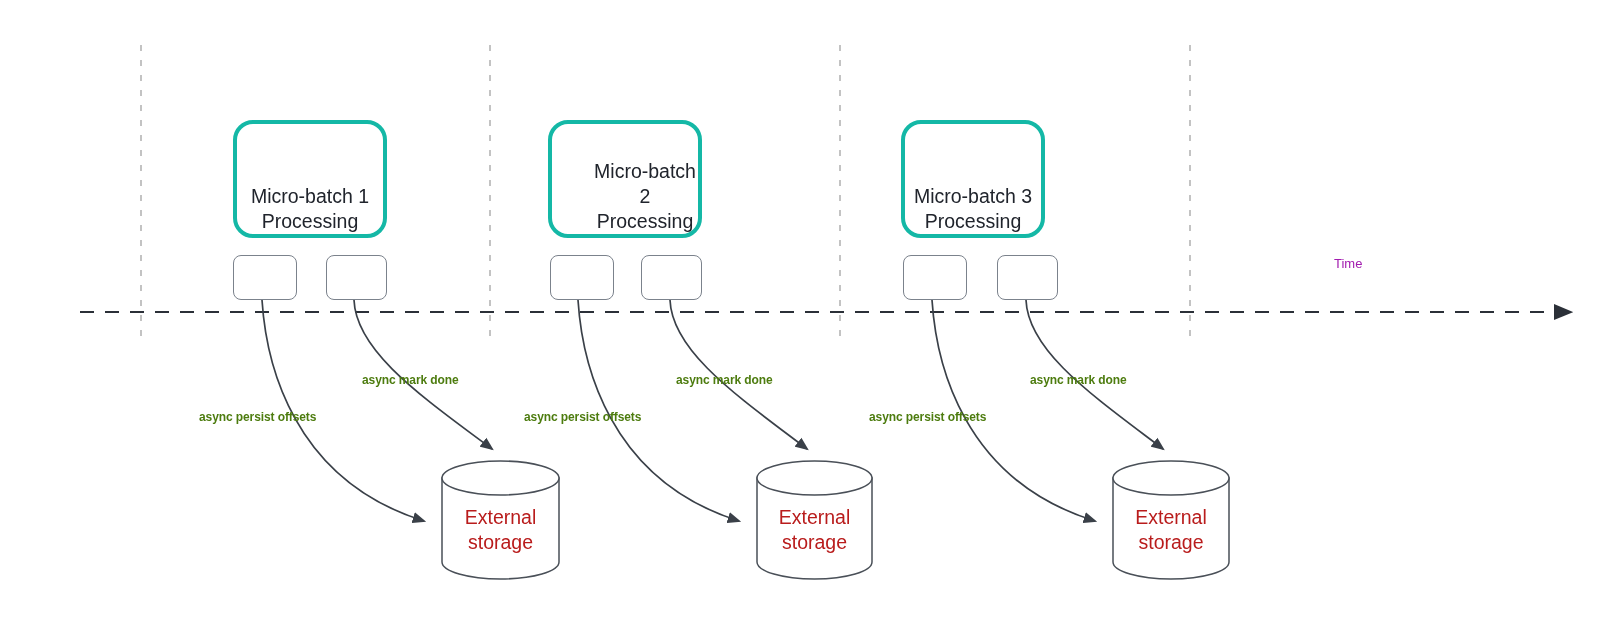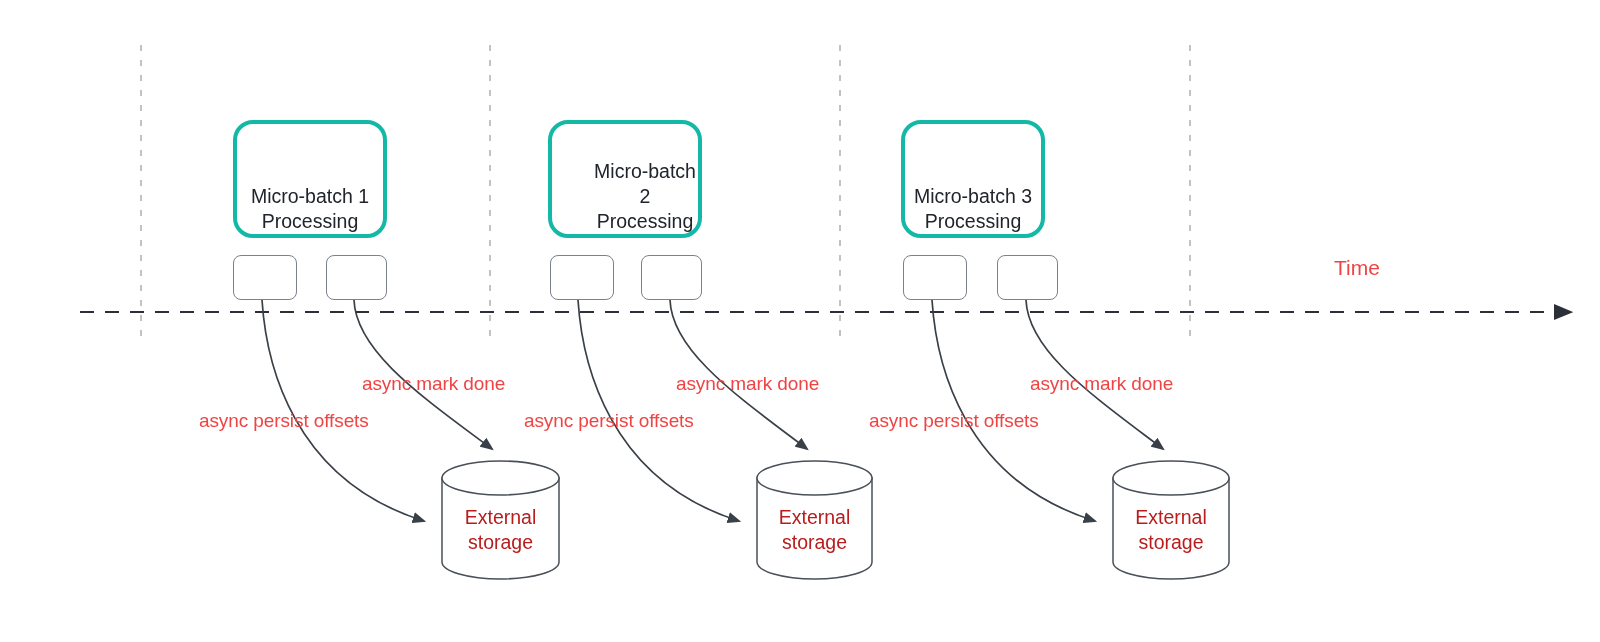--- a/index.html
+++ b/index.html
@@ -4,23 +4,23 @@
 <style>
   html,body{margin:0;padding:0;background:#ffffff;}
   body{width:1600px;height:642px;position:relative;overflow:hidden;
        font-family:"Liberation Sans","DejaVu Sans",sans-serif;color:#20242c;}
   #canvas{position:absolute;inset:0;width:1600px;height:642px;}
   .node-box{position:absolute;border:4px solid #14b8a6;border-radius:20px;background:#ffffff;
             display:flex;align-items:flex-end;justify-content:center;text-align:center;
             font-size:19.5px;line-height:25px;color:#20242c;box-sizing:border-box;}
   .tick-box{position:absolute;border:1px solid #7b828c;border-radius:8px;background:#ffffff;box-sizing:border-box;}
   .db-label{position:absolute;text-align:center;font-size:19.5px;line-height:25px;color:#b91c1c;}
-  .edge-label{position:absolute;font-weight:normal;font-size:19px;color:#ef4444;white-space:nowrap;
+  .edge-label{position:absolute;font-weight:bold;font-size:12px;color:#4d7c0f;white-space:nowrap;
               letter-spacing:-0.1px;}
-  .time-label{position:absolute;font-size:21px;color:#ef4444;text-align:center;}
+  .time-label{position:absolute;font-size:13px;color:#a21caf;text-align:center;}
 </style>
 </head>
 <body>
 
 <svg id="canvas" viewBox="0 0 1600 642" xmlns="http://www.w3.org/2000/svg">
   <defs>
     <marker id="arrowFilled" viewBox="0 0 12 10" refX="10" refY="5" markerWidth="9" markerHeight="8" orient="auto-start-reverse">
       <path d="M 0 0 L 12 5 L 0 10 z" fill="#2b3038"></path>
     </marker>
     <marker id="arrowCurve" viewBox="0 0 12 10" refX="10" refY="5" markerWidth="8" markerHeight="7" orient="auto-start-reverse">

